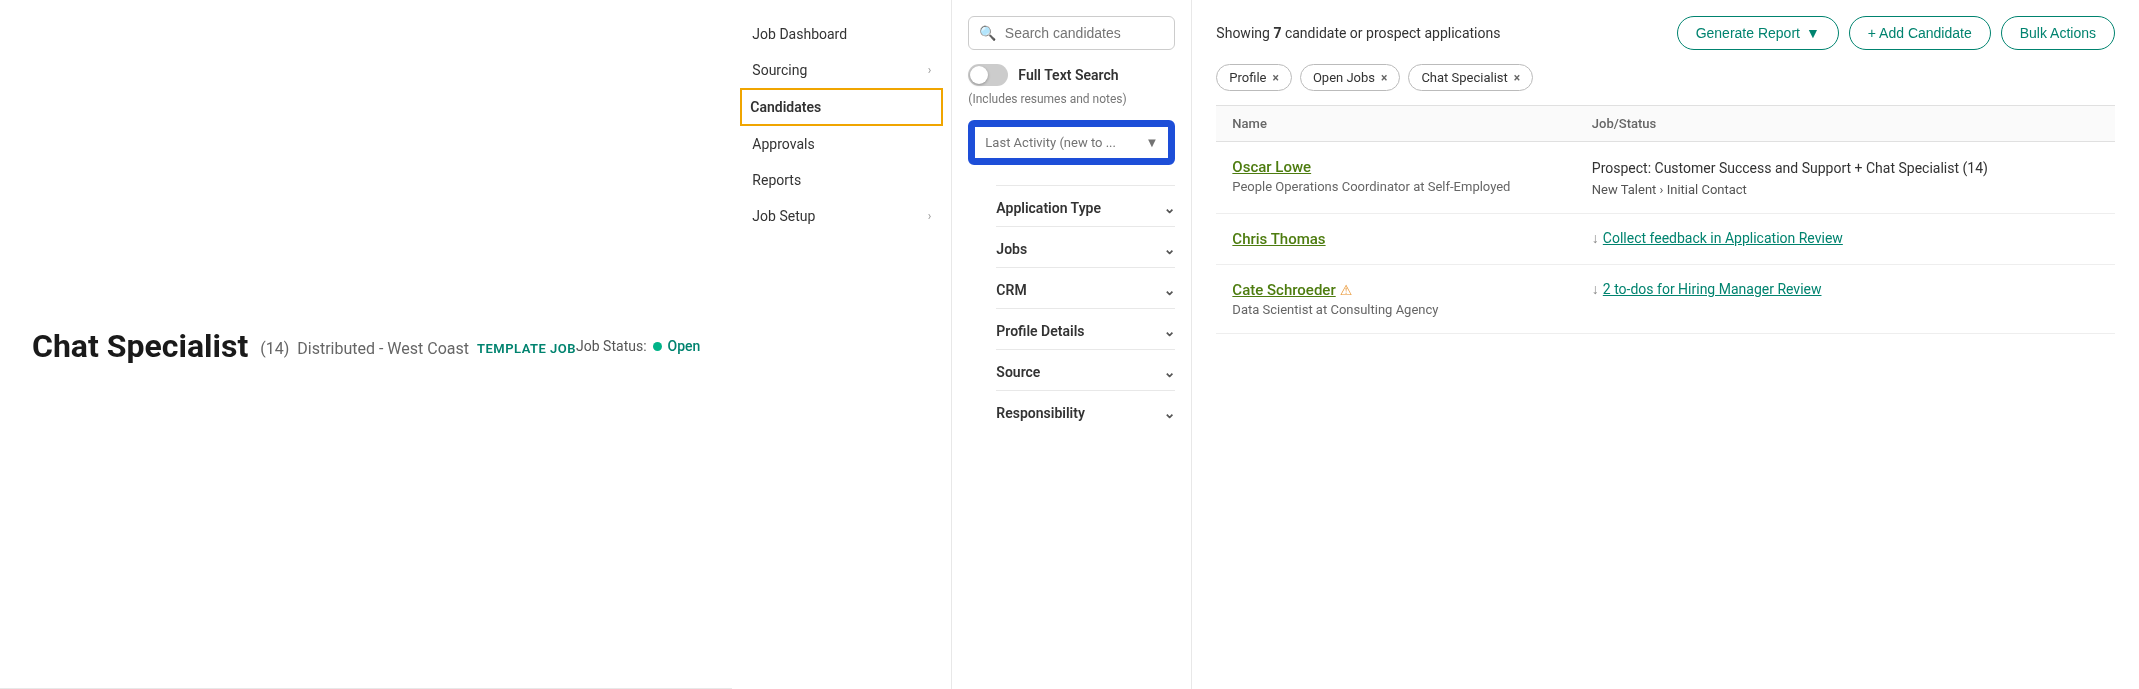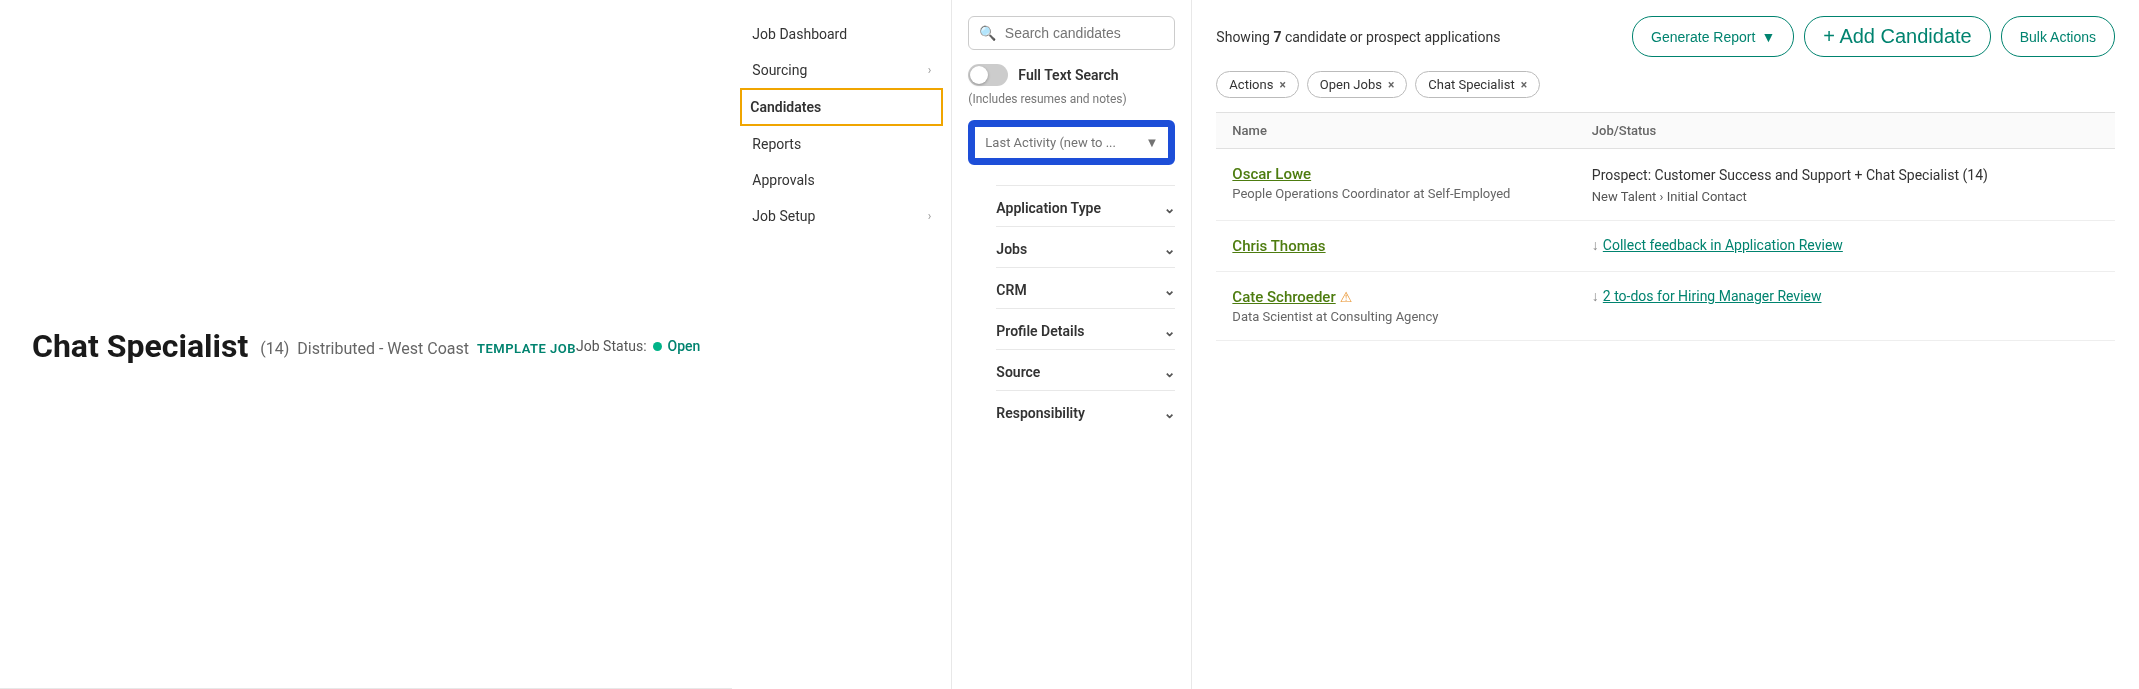--- a/index.html
+++ b/index.html
@@ -83,21 +83,21 @@
     .action-buttons { display: flex; gap: 10px; }
 
     .btn-outline {
       border: 1.5px solid #00836f; border-radius: 20px; padding: 8px 18px;
       background: #fff; color: #00836f; font-size: 14px; font-weight: 500;
       cursor: pointer; display: flex; align-items: center; gap: 6px;
     }
 
     .btn-add {
       border: 1.5px solid #00836f; border-radius: 20px; padding: 8px 18px;
-      background: #fff; color: #00836f; font-size: 20px; font-weight: 500;
+      background: #fff; color: #00836f; font-size: 14px; font-weight: 500;
       cursor: pointer; display: flex; align-items: center; gap: 4px;
     }
 
     
     .filter-tags { display: flex; gap: 8px; margin-bottom: 14px; flex-wrap: wrap; }
     .filter-tag {
       display: flex; align-items: center; gap: 6px;
       border: 1.5px solid #bbb; border-radius: 20px; padding: 5px 12px;
       font-size: 13px; color: #333; cursor: pointer;
     }
@@ -147,24 +147,24 @@
           <span>Job Dashboard</span>
         </div>
         <div class="sidebar-item">
           <span>Sourcing</span>
           <span class="sidebar-chevron">›</span>
         </div>
         <div class="sidebar-item active">
           <span>Candidates</span>
         </div>
         <div class="sidebar-item">
+          <span>Approvals</span>
+        </div>
+        <div class="sidebar-item">
           <span>Reports</span>
-        </div>
-        <div class="sidebar-item">
-          <span>Approvals</span>
         </div>
         <div class="sidebar-item">
           <span>Job Setup</span>
           <span class="sidebar-chevron">›</span>
         </div>
       </nav>
 
     <div class="filter-panel">
 
       <div class="search-box">
@@ -242,21 +242,21 @@
             <span>+ Add Candidate</span>
           </button>
           <button class="btn-outline">
             <span>Bulk Actions</span>
           </button>
         </div>
       </div>
 
       <div class="filter-tags" id="filter-tags-container">
           <div class="filter-tag">
-            <span>Actions</span>
+            <span>Profile</span>
             <span class="tag-close">×</span>
           </div>
           <div class="filter-tag">
             <span>Open Jobs</span>
             <span class="tag-close">×</span>
           </div>
           <div class="filter-tag">
             <span>Chat Specialist</span>
             <span class="tag-close">×</span>
           </div>

